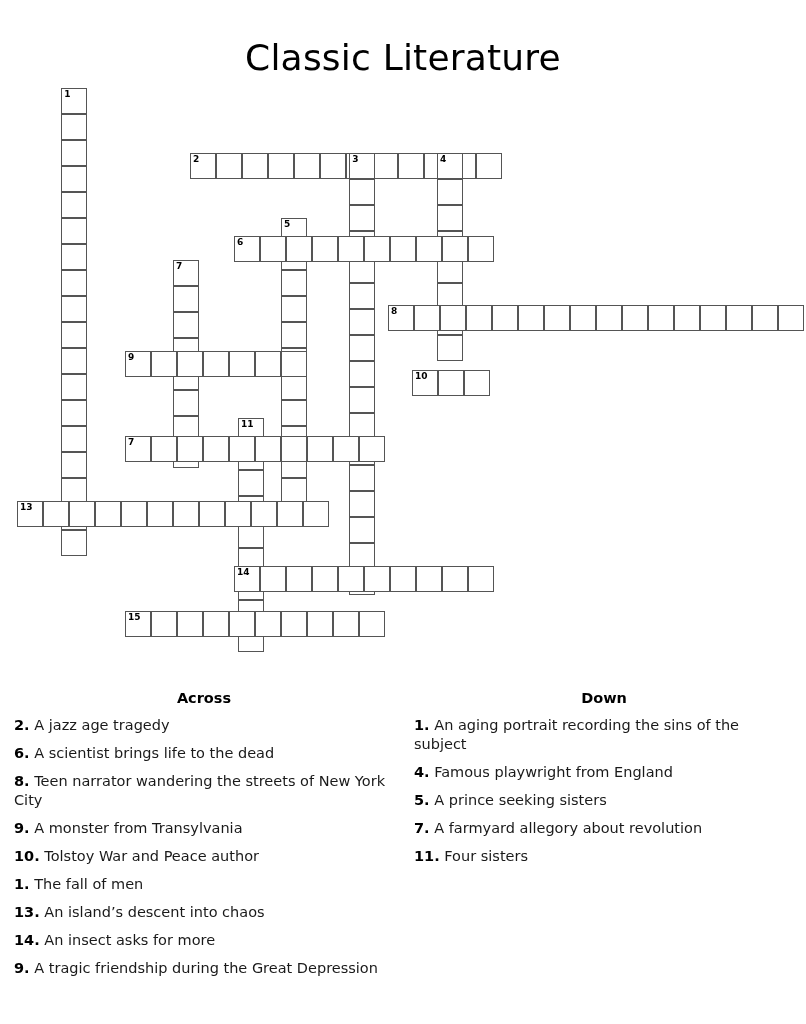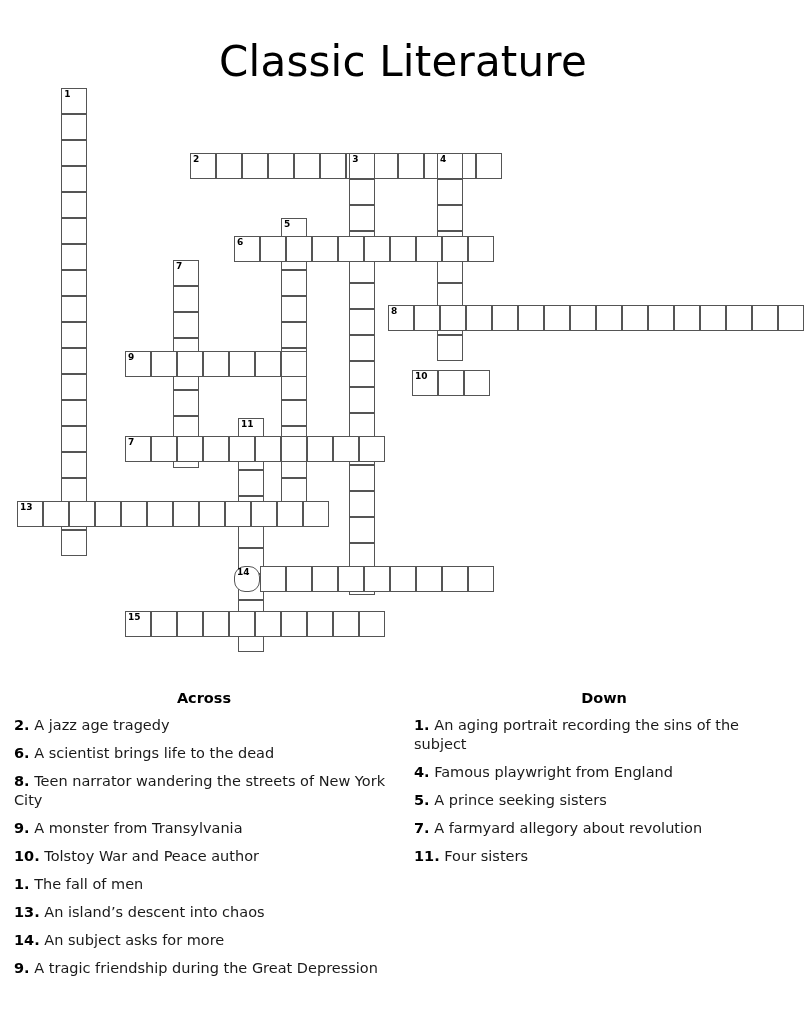--- a/index.html
+++ b/index.html
@@ -20,21 +20,21 @@
     position: relative;
     width: 806px;
     height: 1024px;
   }
   .puzzle-title {
     position: absolute;
     top: 12px;
     left: 0;
     width: 806px;
     text-align: center;
-    font-size: 42px;
+    font-size: 36px;
     font-weight: normal;
     line-height: 44px;
     letter-spacing: 0.2px;
     color: #000000;
   }
   
   .grid {
     position: absolute;
     left: 0;
     top: 0;
@@ -268,21 +268,21 @@
       <div class="cell" style="left: 69px; top: 501.4px;"></div>
       <div class="cell" style="left: 95px; top: 501.4px;"></div>
       <div class="cell" style="left: 121px; top: 501.4px;"></div>
       <div class="cell" style="left: 147px; top: 501.4px;"></div>
       <div class="cell" style="left: 173px; top: 501.4px;"></div>
       <div class="cell" style="left: 199px; top: 501.4px;"></div>
       <div class="cell" style="left: 225px; top: 501.4px;"></div>
       <div class="cell" style="left: 251px; top: 501.4px;"></div>
       <div class="cell" style="left: 277px; top: 501.4px;"></div>
       <div class="cell" style="left: 303px; top: 501.4px;"></div>
-      <div class="cell" style="left: 234.1px; top: 566.4px; border-radius: 11px;">
+      <div class="cell" style="left: 234.1px; top: 566.4px;">
         <span class="num">14</span>
       </div>
       <div class="cell" style="left: 260.1px; top: 566.4px;"></div>
       <div class="cell" style="left: 286.1px; top: 566.4px;"></div>
       <div class="cell" style="left: 312.1px; top: 566.4px;"></div>
       <div class="cell" style="left: 338.1px; top: 566.4px;"></div>
       <div class="cell" style="left: 364.1px; top: 566.4px;"></div>
       <div class="cell" style="left: 390.1px; top: 566.4px;"></div>
       <div class="cell" style="left: 416.1px; top: 566.4px;"></div>
       <div class="cell" style="left: 442.1px; top: 566.4px;"></div>
@@ -306,21 +306,21 @@
     <div class="clue-col across">
       <div class="clue-heading">Across</div>
       <ul class="clue-list" id="across-list">
           <li class="clue-item"><span class="clue-num">2.</span><span class="clue-text"> A jazz age tragedy</span></li>
           <li class="clue-item"><span class="clue-num">6.</span><span class="clue-text"> A scientist brings life to the dead</span></li>
           <li class="clue-item"><span class="clue-num">8.</span><span class="clue-text"> Teen narrator wandering the streets of New York City</span></li>
           <li class="clue-item"><span class="clue-num">9.</span><span class="clue-text"> A monster from Transylvania</span></li>
           <li class="clue-item"><span class="clue-num">10.</span><span class="clue-text"> Tolstoy War and Peace author</span></li>
           <li class="clue-item"><span class="clue-num">1.</span><span class="clue-text"> The fall of men</span></li>
           <li class="clue-item"><span class="clue-num">13.</span><span class="clue-text"> An island’s descent into chaos</span></li>
-          <li class="clue-item"><span class="clue-num">14.</span><span class="clue-text"> An subject asks for more</span></li>
+          <li class="clue-item"><span class="clue-num">14.</span><span class="clue-text"> An insect asks for more</span></li>
           <li class="clue-item"><span class="clue-num">9.</span><span class="clue-text"> A tragic friendship during the Great Depression</span></li>
         </ul>
     </div>
 
     <div class="clue-col down">
       <div class="clue-heading">Down</div>
       <ul class="clue-list" id="down-list">
           <li class="clue-item"><span class="clue-num">1.</span><span class="clue-text"> An aging portrait recording the sins of the subject</span></li>
           <li class="clue-item"><span class="clue-num">4.</span><span class="clue-text"> Famous playwright from England</span></li>
           <li class="clue-item"><span class="clue-num">5.</span><span class="clue-text"> A prince seeking sisters</span></li>

